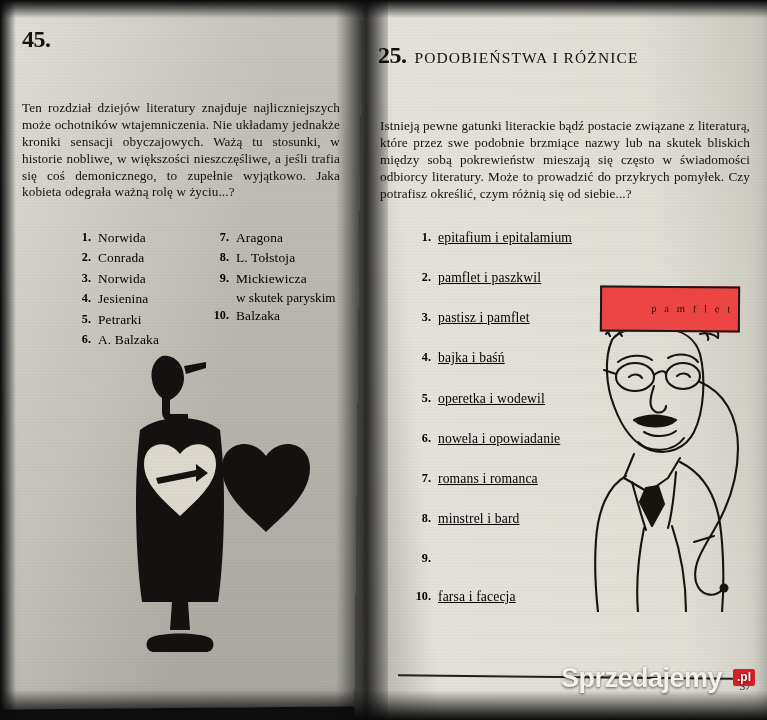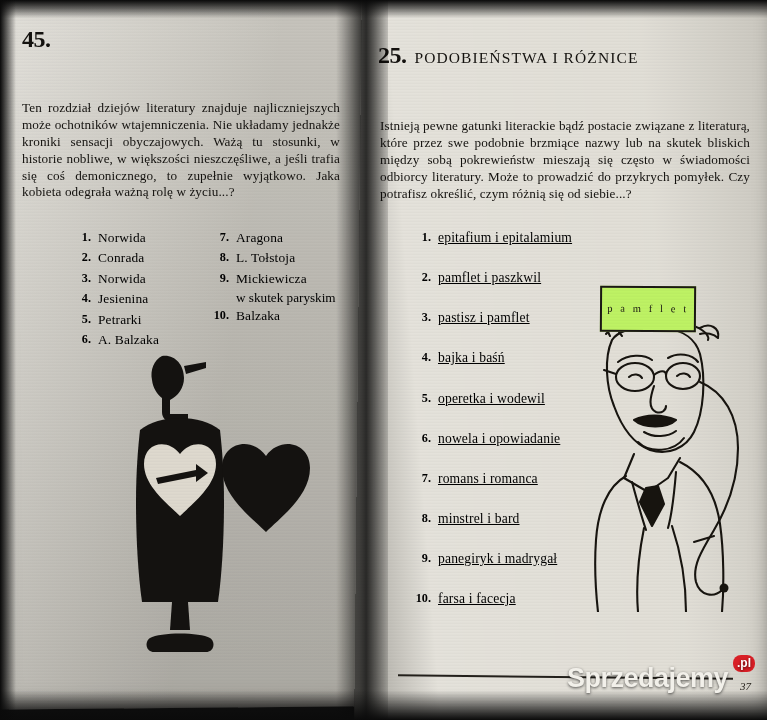--- a/index.html
+++ b/index.html
@@ -186,57 +186,58 @@
     height: 330px;
   }
   .illus-right svg { display: block; }
   .label-box {
     position: absolute;
     left: 600px;
     top: 286px;
     width: 92px;
     height: 42px;
     border: 2px solid #1b1814;
-    background: #bef264;
+    background: #ef4444;
     display: flex;
     flex-direction: column;
     align-items: center;
     justify-content: center;
     line-height: 1.25;
     transform: rotate(0.4deg);
+    padding-left: 44px;
   }
   .label-box span {
     font-size: 10.5px;
     letter-spacing: 2.6px;
     color: #17140f;
   }
 
   
   .watermark {
     position: absolute;
     right: 12px;
     bottom: 26px;
     display: flex;
-    align-items: flex-start;
-    gap: 2px;
+    align-items: flex-end;
+    gap: 8px;
     font-family: "Liberation Sans", sans-serif;
     font-size: 27px;
     font-weight: bold;
     color: #f2f0ea;
     text-shadow: 0 1px 3px rgba(0,0,0,0.65);
     letter-spacing: -0.5px;
   }
   .watermark .pl-badge {
     display: inline-flex;
     align-items: center;
     justify-content: center;
     background: #d81f26;
     color: #fff;
     font-size: 12px;
-    border-radius: 8px;
+    border-radius: 2px;
     padding: 1px 4px 2px 4px;
     margin-left: 3px;
     position: relative;
     top: -8px;
     letter-spacing: 0;
   }
 </style>
 </head>
 <body>
 
@@ -359,21 +360,20 @@
     <li>
       <span class="qnum">7.</span>
       <span class="qtext">romans i romanca</span>
     </li>
     <li>
       <span class="qnum">8.</span>
       <span class="qtext">minstrel i bard</span>
     </li>
     <li>
       <span class="qnum">9.</span>
-      <span class="qtext">panegiryk i madrygał</span>
     </li>
     <li>
       <span class="qnum">10.</span>
       <span class="qtext">farsa i facecja</span>
     </li>
   </ul>
 
   <div class="illus-right">
     <svg width="168" height="330" viewBox="0 0 168 330" xmlns="http://www.w3.org/2000/svg">
       <g fill="none" stroke="#17140f" stroke-width="2.1" stroke-linecap="round" stroke-linejoin="round">

